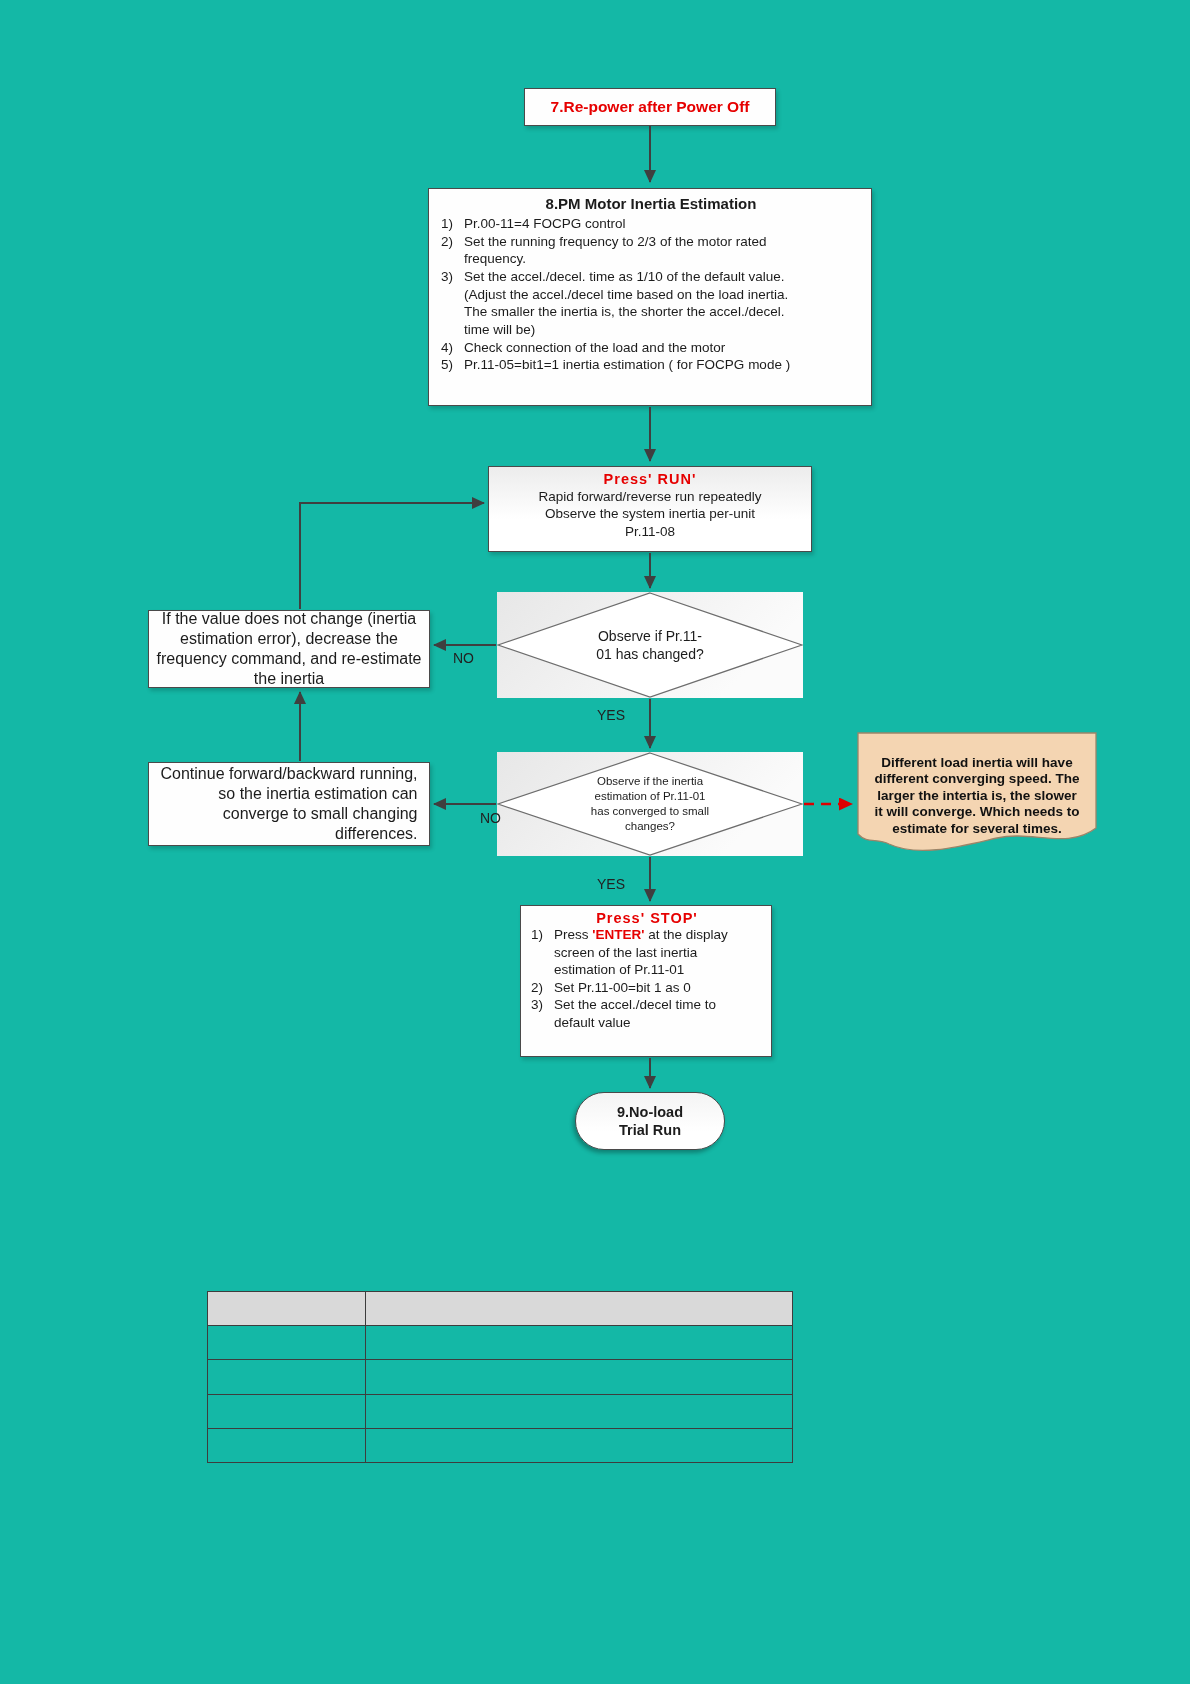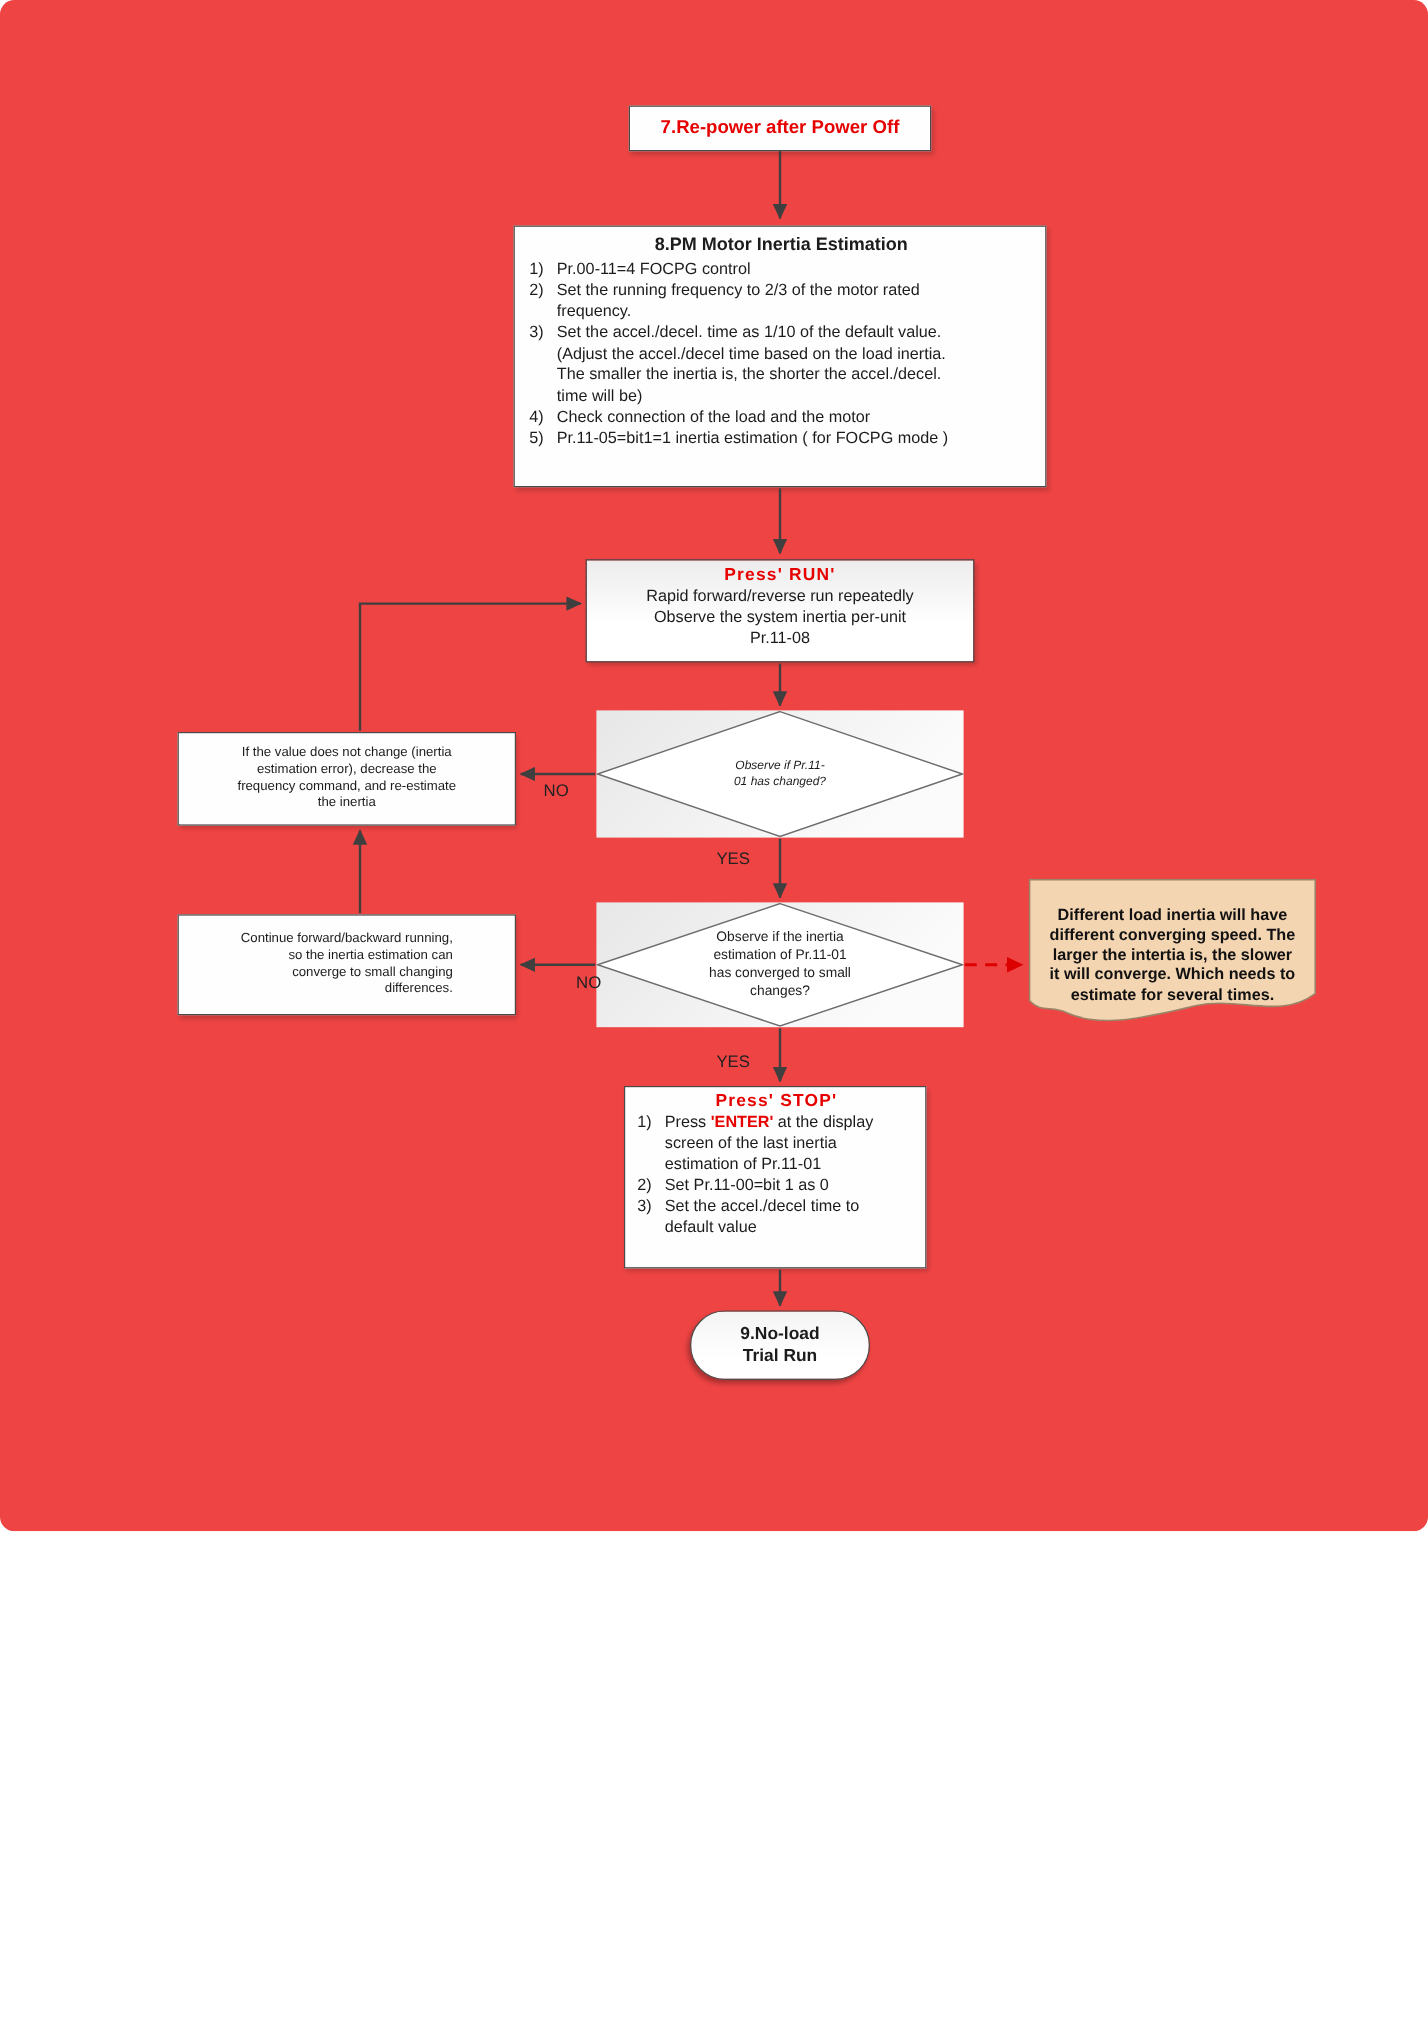--- a/index.html
+++ b/index.html
@@ -1,18 +1,18 @@
 <!DOCTYPE html>
 <html><head>
 <meta charset="utf-8">
 <style>
   html,body{margin:0;padding:0;background:#ffffff;}
   .canvas{
-    position:relative;width:1190px;height:1276px;background:#ef4444;
-    font-family:"Liberation Sans", sans-serif;color:#1c1c1c;overflow:hidden;border-radius:12px;
+    position:relative;width:1190px;height:1684px;background:#14b8a6;
+    font-family:"Liberation Sans", sans-serif;color:#1c1c1c;overflow:hidden;
   }
   .pbox{
     position:absolute;border:1.4px solid #4a4a4a;background:#fefefe;
     box-shadow:2px 3px 4px rgba(0,0,0,0.18);box-sizing:border-box;
   }
   .pre{white-space:pre-line;}
   .red{color:#e60000;font-weight:bold;}
   .start-box{
     left:524px;top:88px;width:252px;height:38px;
     display:flex;align-items:center;justify-content:center;
@@ -27,26 +27,26 @@
     background:linear-gradient(180deg,#ececec,#ffffff 62%);padding-top:4px;}
   .run-box .title,.stop-box .title{text-align:center;font-weight:bold;font-size:14.5px;color:#e60000;letter-spacing:1px;}
   .run-box .body{text-align:center;font-size:13.5px;line-height:1.28;margin-top:1px;}
   .diamond{position:absolute;background:linear-gradient(135deg,#e7e7e7,#fbfbfb 80%);}
   .diamond svg{position:absolute;left:0;top:0;}
   .diamond .dtext{
     position:absolute;left:0;top:0;width:100%;height:100%;
     display:flex;align-items:center;justify-content:center;text-align:center;
   }
   .d1{left:497px;top:592px;width:306px;height:106px;}
-  .d1 .dtext{font-size:10px;line-height:1.3;font-style:italic;}
+  .d1 .dtext{font-size:14px;line-height:1.3;}
   .d2{left:497px;top:752px;width:306px;height:104px;}
   .d2 .dtext{font-size:11.5px;line-height:1.32;}
   .side-box{
     left:148px;width:282px;display:flex;align-items:center;justify-content:center;
-    text-align:center;font-size:11px;line-height:1.26;padding:4px 4px;
+    text-align:center;font-size:16px;line-height:1.26;padding:4px 4px;
   }
   .side1{top:610px;height:78px;}
   .side2{top:762px;height:84px;text-align:right;}
   .note{position:absolute;left:857px;top:732px;width:240px;height:130px;}
   .note svg{position:absolute;left:0;top:0;}
   .note .ntext{
     position:relative;z-index:1;padding:23px 7px 0 7px;text-align:center;
     font-size:13.5px;font-weight:bold;line-height:1.22;color:#111;
   }
   .stop-box{left:520px;top:905px;width:252px;height:152px;padding:4px 8px 0 10px;}

